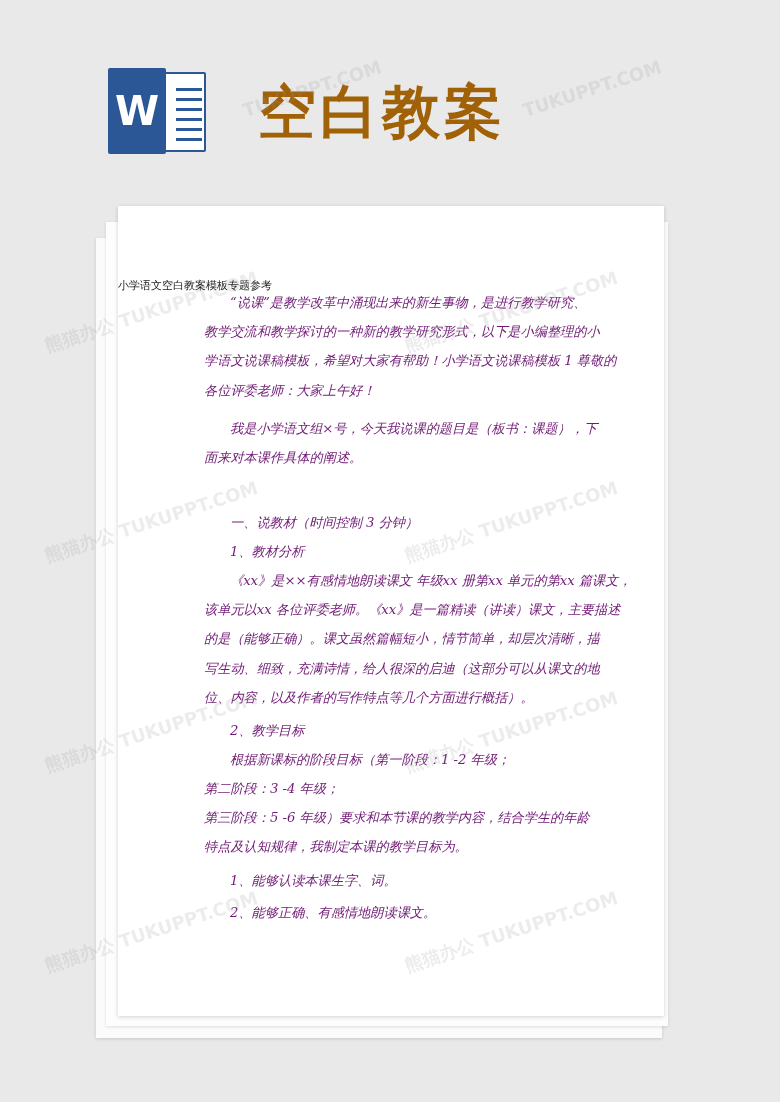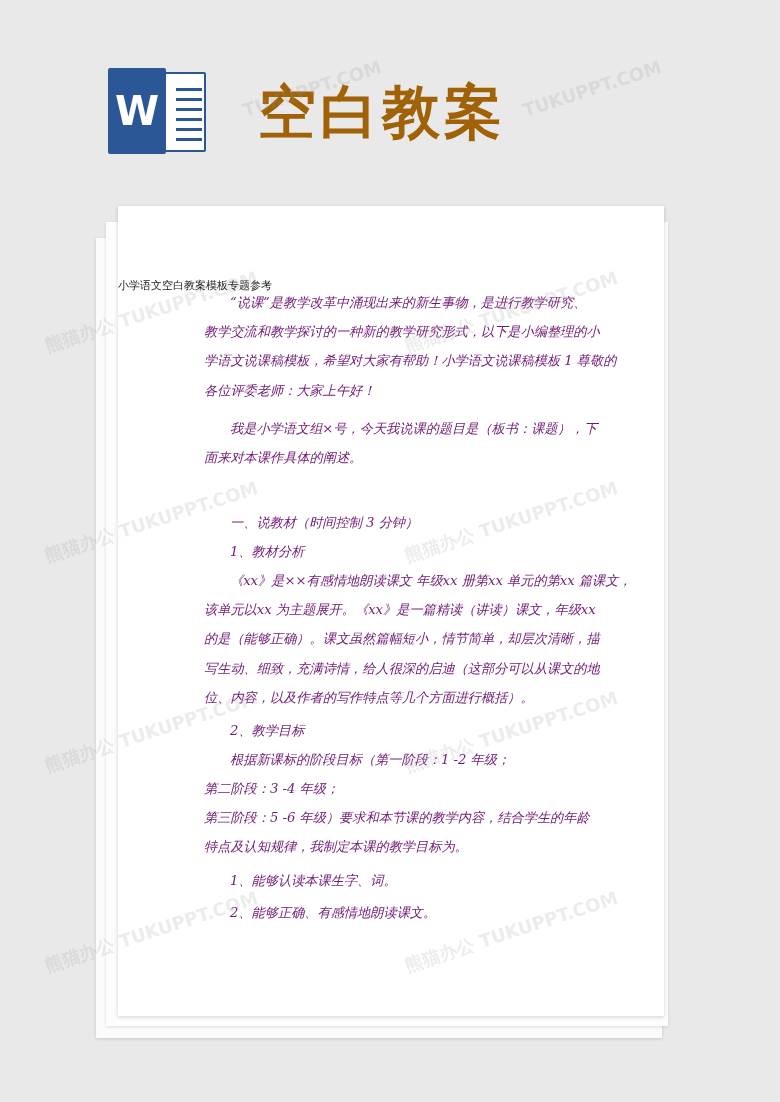--- a/index.html
+++ b/index.html
@@ -105,21 +105,21 @@
   <div class="para" style="top:302px">
     <span class="line indent">一、说教材（时间控制 3 分钟）</span>
   </div>
 
   <div class="para" style="top:331px">
     <span class="line indent">1、教材分析</span>
   </div>
 
   <div class="para" style="top:360px">
     <span class="line indent">《xx》是××有感情地朗读课文 年级xx 册第xx 单元的第xx 篇课文，</span>
-    <span class="line">该单元以xx 为主题展开。《xx》是一篇精读（讲读）课文，年级xx</span>
+    <span class="line">该单元以xx 各位评委老师。《xx》是一篇精读（讲读）课文，主要描述</span>
     <span class="line">的是（能够正确）。课文虽然篇幅短小，情节简单，却层次清晰，描</span>
     <span class="line">写生动、细致，充满诗情，给人很深的启迪（这部分可以从课文的地</span>
     <span class="line">位、内容，以及作者的写作特点等几个方面进行概括）。</span>
   </div>
 
   <div class="para" style="top:510px">
     <span class="line indent">2、教学目标</span>
   </div>
 
   <div class="para" style="top:539px">

